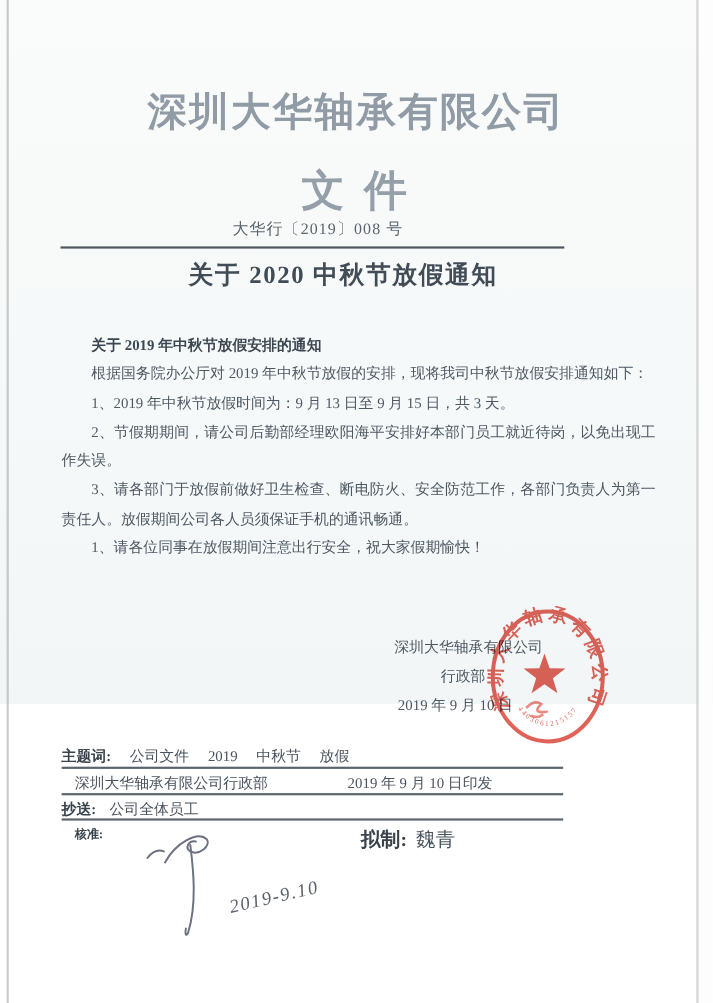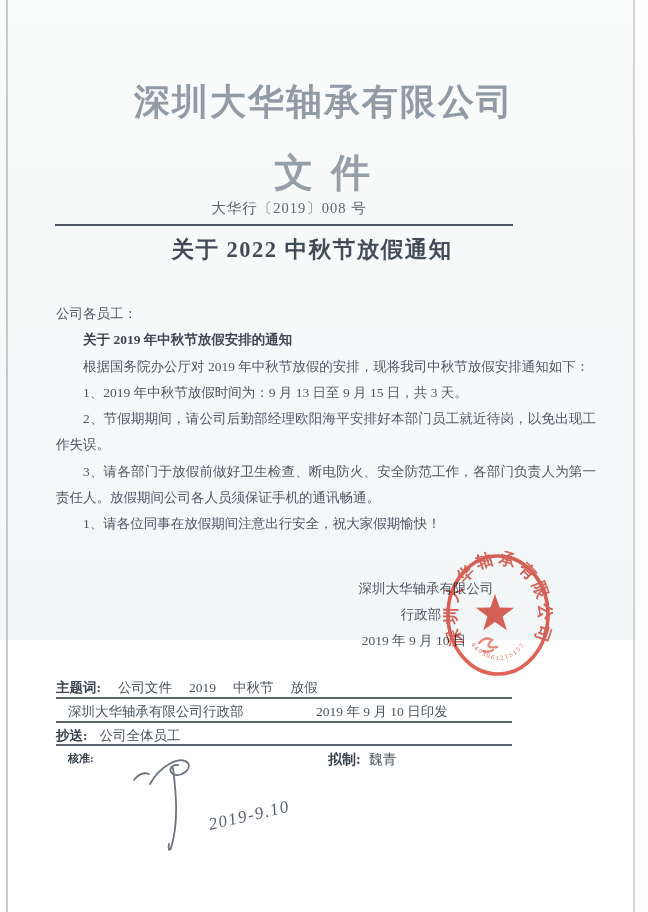--- a/index.html
+++ b/index.html
@@ -59,43 +59,42 @@
   .f-line{position:absolute;left:56px;width:456px;height:1.6px;background:#5b646d;}
   .f-line1{top:697px;}
   .f-line2{top:721px;}
   .f-line3{top:744px;}
   .issuer{position:absolute;left:68px;top:703px;font-size:13.5px;color:#4a545e;white-space:nowrap;}
   .print-info{position:absolute;left:316px;top:703px;font-size:13.5px;color:#4a545e;white-space:nowrap;}
   .cc-row{position:absolute;left:56px;top:727px;font-size:13.5px;color:#4a545e;white-space:nowrap;}
   .cc-label{font-weight:bold;color:#39434d;}
   .cc-value{margin-left:12px;}
   .approve-label{position:absolute;left:68px;top:751px;font-size:11px;font-weight:bold;color:#39434d;}
-  .draft-row{position:absolute;left:328px;top:751px;font-size:14px;color:#4a545e;white-space:nowrap;}
+  .draft-row{position:absolute;left:328px;top:751px;font-size:18px;color:#4a545e;white-space:nowrap;}
   .draft-label{font-weight:bold;color:#39434d;}
   .draft-name{margin-left:8px;}
   
   .handwriting{position:absolute;left:92px;top:748px;width:230px;height:115px;}
 </style>
 </head>
 <body>
 
 <div class="page">
 
   <div class="edge-right-strip"></div>
   <div class="edge-left"></div>
   <div class="edge-right"></div>
 
   <div class="company-name">深圳大华轴承有限公司</div>
   <div class="doc-kind">文 件</div>
   <div class="doc-number">大华行〔2019〕008 号</div>
   <div class="header-rule"></div>
-  <div class="doc-title">关于 2022 中秋节放假通知</div>
+  <div class="doc-title">关于 2020 中秋节放假通知</div>
 
   <div class="body-text">
-    <p class="salutation">公司各员工：</p>
     <p class="subject-line">关于 2019 年中秋节放假安排的通知</p>
     <p class="para">根据国务院办公厅对 2019 年中秋节放假的安排，现将我司中秋节放假安排通知如下：</p>
     <p class="para">1、2019 年中秋节放假时间为：9 月 13 日至 9 月 15 日，共 3 天。</p>
     <p class="para">2、节假期期间，请公司后勤部经理欧阳海平安排好本部门员工就近待岗，以免出现工作失误。</p>
     <p class="para">3、请各部门于放假前做好卫生检查、断电防火、安全防范工作，各部门负责人为第一责任人。放假期间公司各人员须保证手机的通讯畅通。</p>
     <p class="para">1、请各位同事在放假期间注意出行安全，祝大家假期愉快！</p>
   </div>
 
   <div class="sig-line sig-company">深圳大华轴承有限公司</div>
   <div class="sig-line sig-dept">行政部</div>

